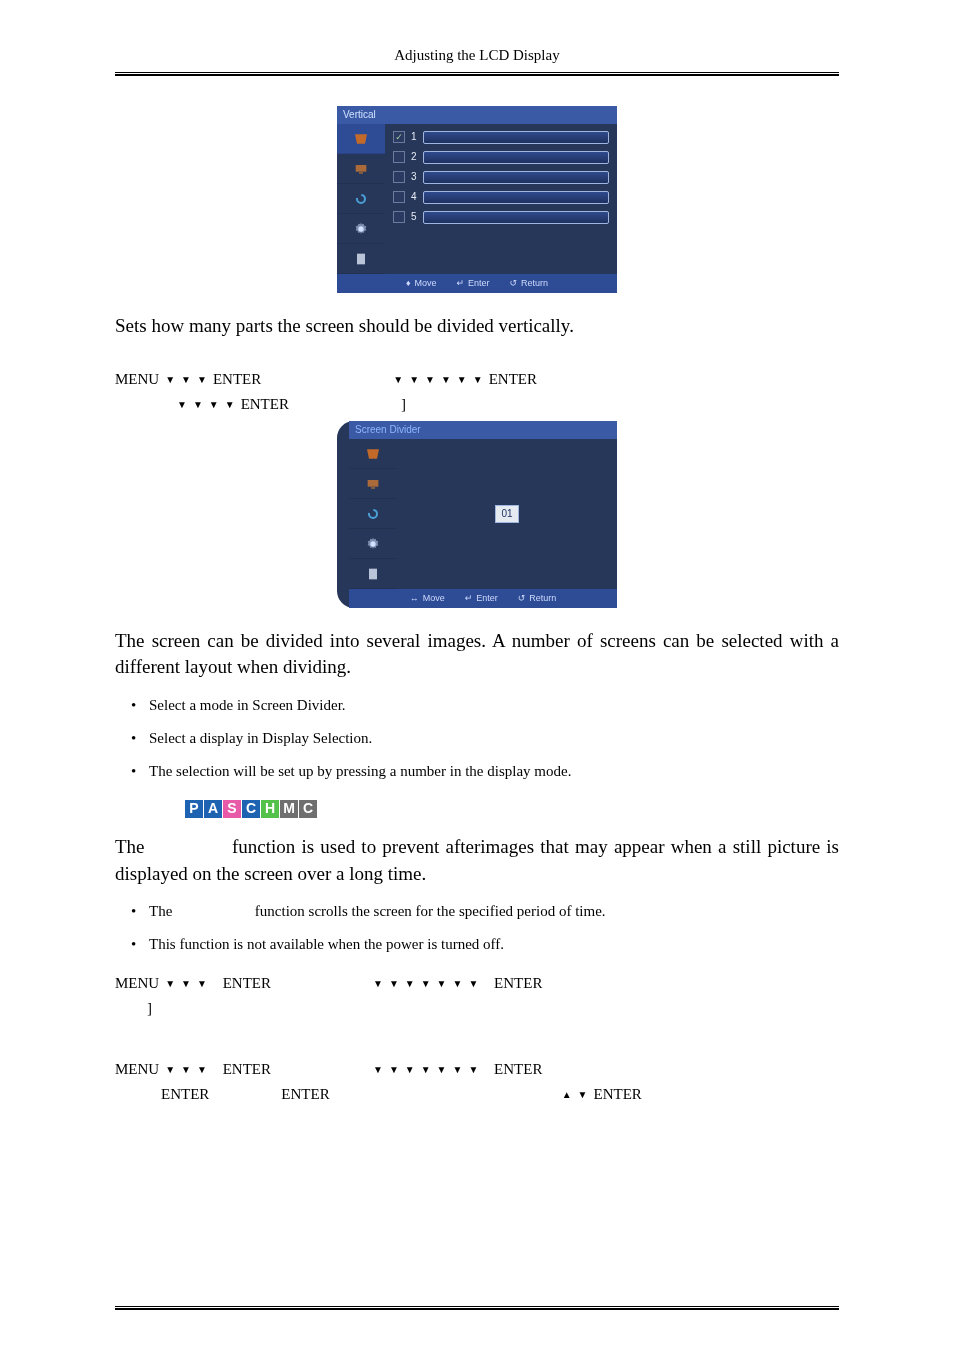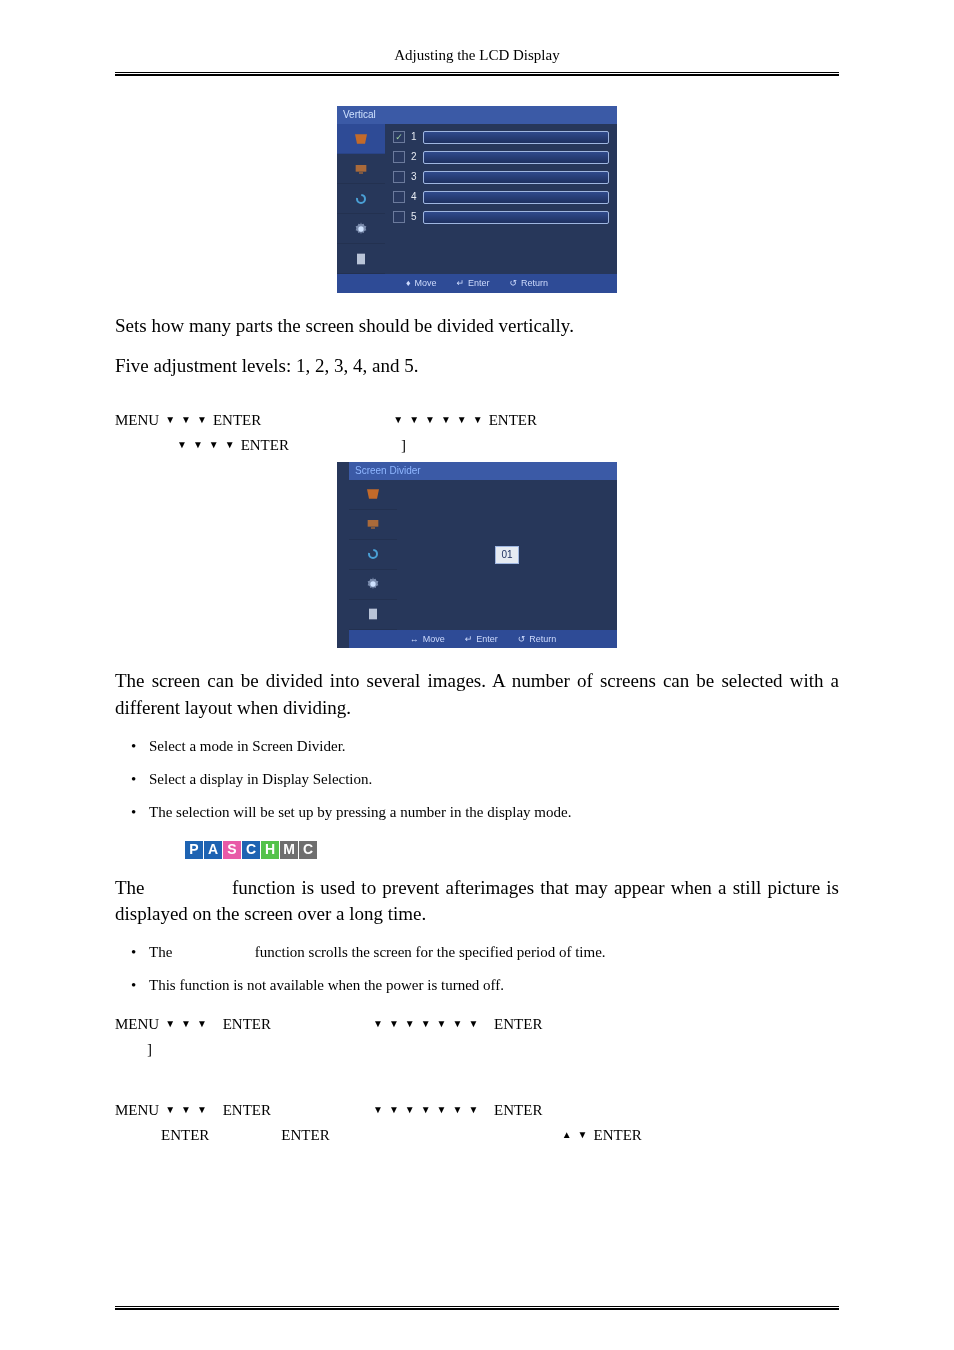--- a/index.html
+++ b/index.html
@@ -37,20 +37,21 @@
     border-top: 1px solid #000;
     height: 4px;
   }
   .osd {
     width: 280px;
     margin: 0 auto 20px auto;
     background: #27375a;
     font-family: Arial, sans-serif;
     font-size: 10px;
     color: #e6eaf2;
+    border-radius: 17px;
   }
   .osd-title {
     background: #3b5aa6;
     color: #cfe2ff;
     padding: 2px 6px;
     font-size: 10px;
   }
   .osd-body { display: flex; }
   .osd-sideicons {
     width: 48px;
@@ -240,21 +241,20 @@
       </div>
     </div>
     <div class="osd-footer">
       <span>♦ <span>Move</span></span>
       <span>↵ <span>Enter</span></span>
       <span>↺ <span>Return</span></span>
     </div>
   </div>
 
   <p class="body-text">Sets how many parts the screen should be divided vertically.</p>
-  <p class="body-text">Five adjustment levels: 1, 2, 3, 4, and 5.</p>
 
   <div class="section-block">
     <div class="menu-line">
       <span>MENU</span>
       <span class="down">▼</span>
         <span class="down">▼</span>
         <span class="down">▼</span>
       <span>ENTER</span>
       <span style="width:120px;"></span>
       <span class="down">▼</span>

